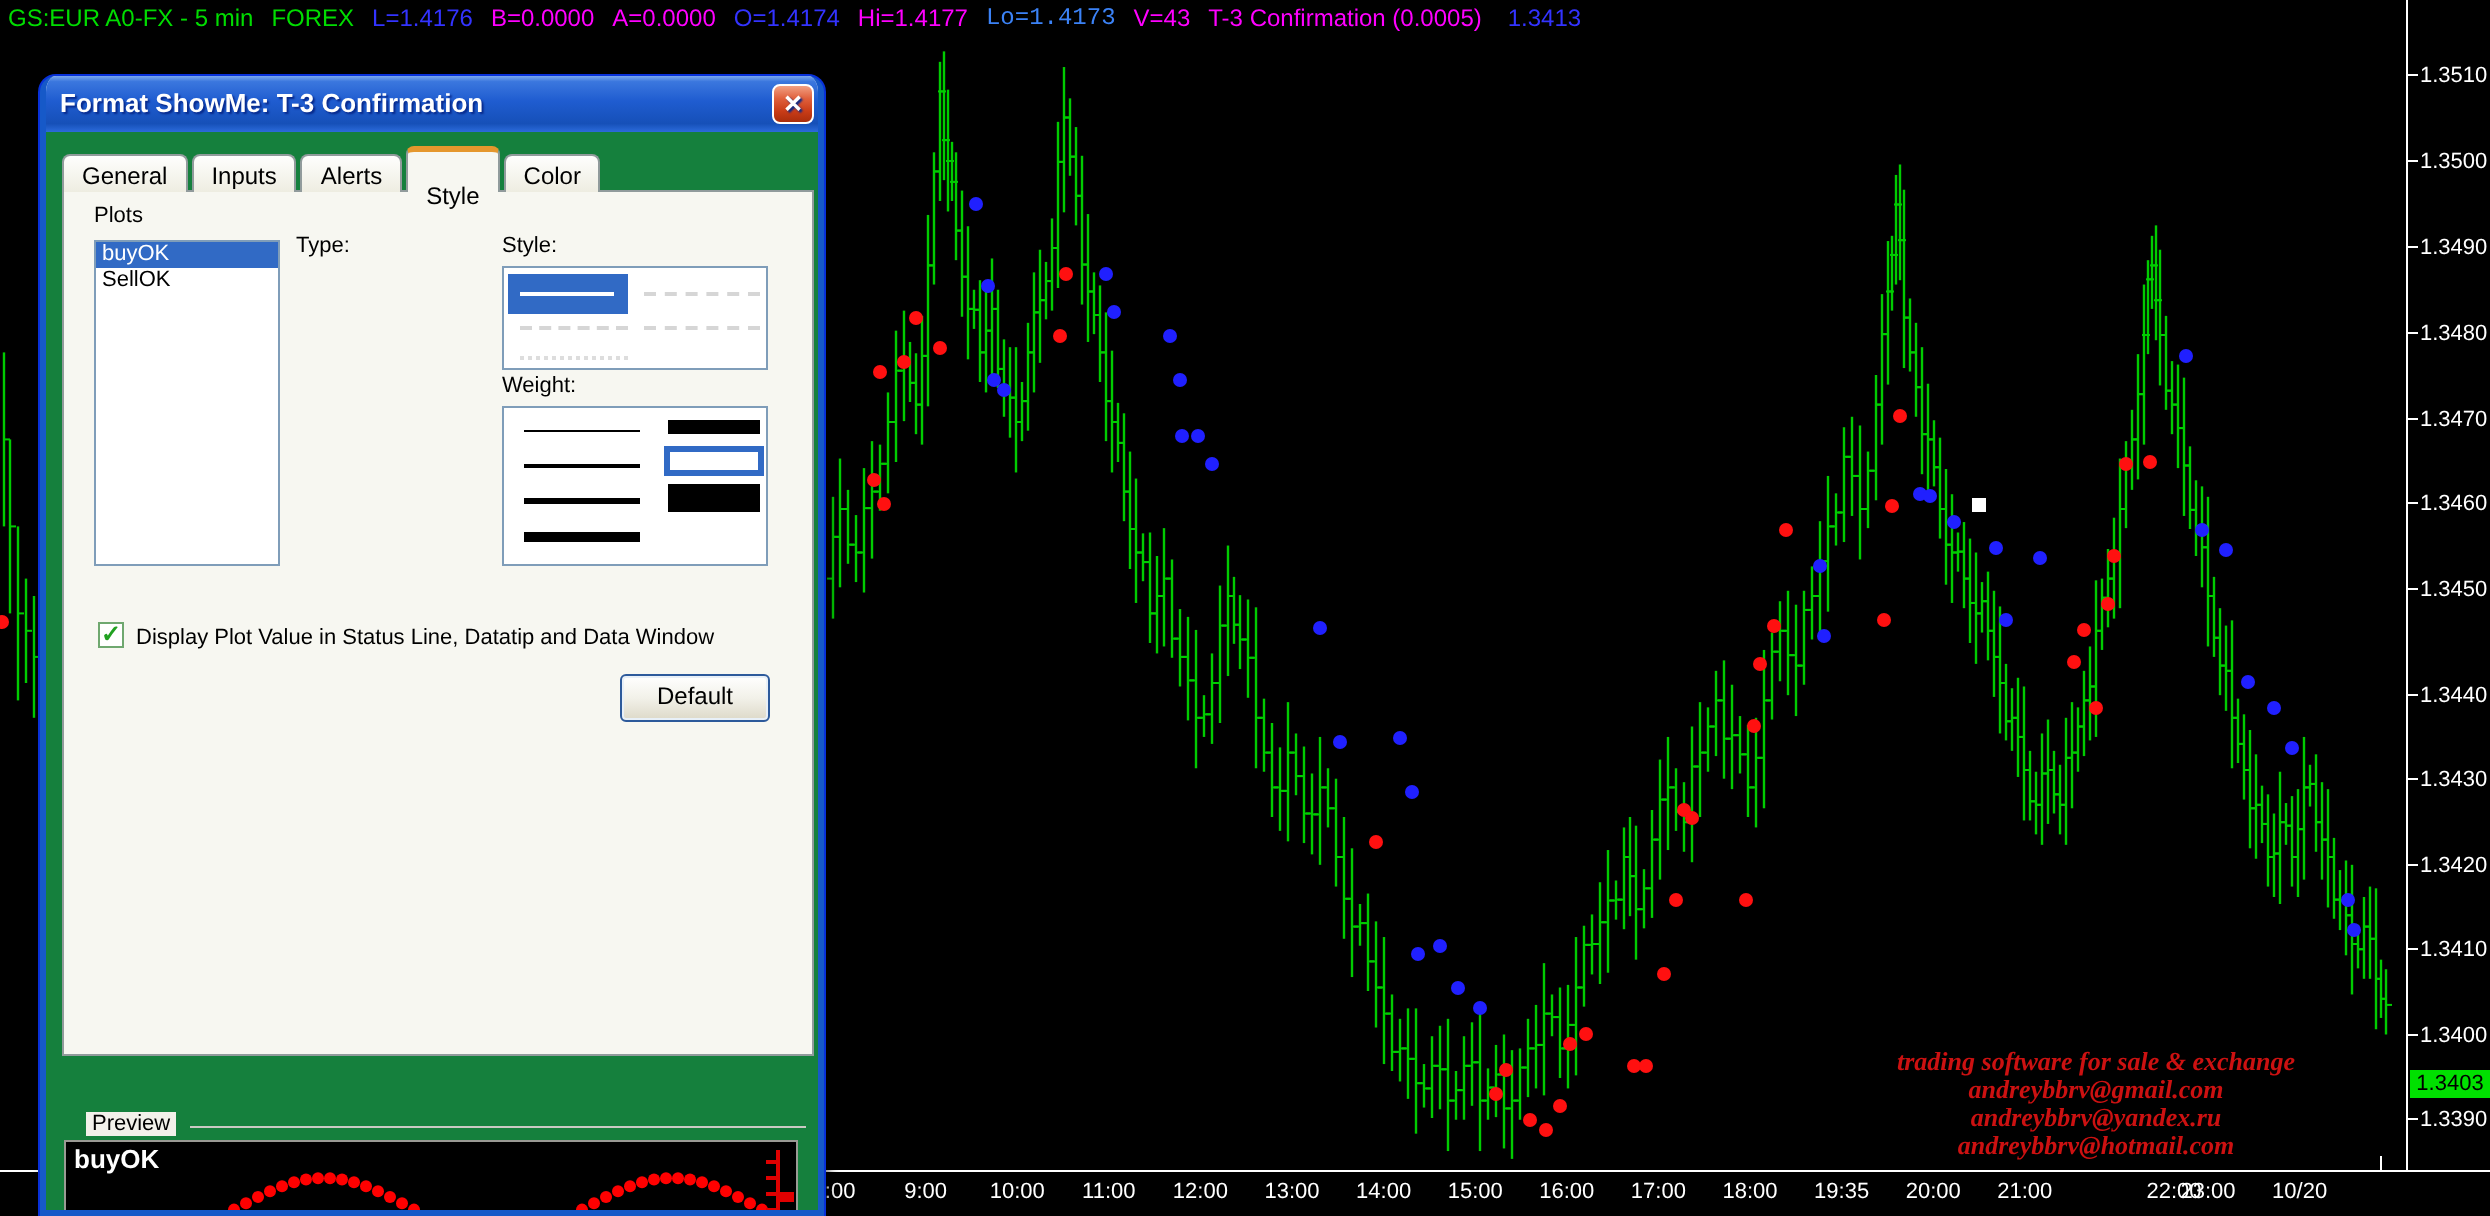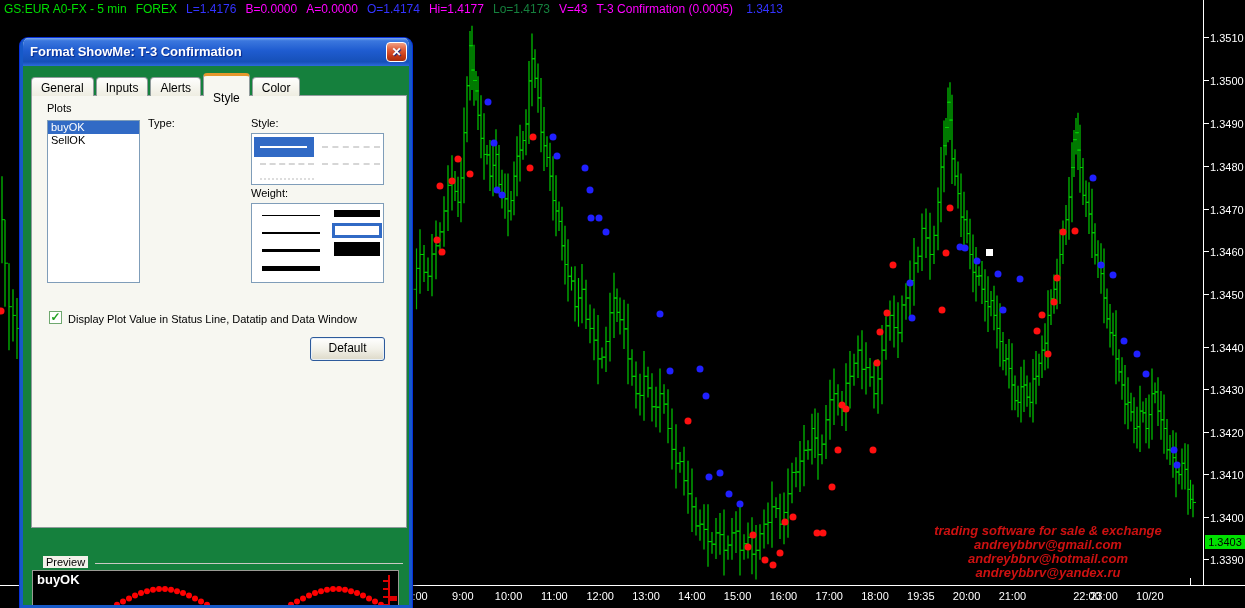--- a/index.html
+++ b/index.html
@@ -17,21 +17,21 @@
   .haxis-line{position:absolute;left:0;top:585px;width:1245px;height:1px;background:#fff;z-index:2;}
   .price-label{position:absolute;left:1210px;color:#fff;font-size:11px;transform:translateY(-50%);z-index:2;}
   .price-tick{position:absolute;left:1203px;width:6px;height:1px;background:#fff;z-index:2;}
   .cur-price{position:absolute;left:1205px;width:40px;height:14px;color:#000;font-size:11px;
              text-align:center;line-height:14px;z-index:3;}
   .time-label{position:absolute;top:590px;color:#fff;font-size:11px;transform:translateX(-50%);z-index:2;}
   .end-tick{position:absolute;left:1190px;top:578px;width:1px;height:7px;background:#fff;z-index:2;}
 
   
   .watermark{position:absolute;left:900px;top:524px;width:296px;text-align:center;z-index:4;
-             font-family:Liberation Sans, sans-serif;font-style:italic;font-weight:bold;
+             font-family:Liberation Serif, serif;font-style:italic;font-weight:bold;
              font-size:13px;line-height:14px;white-space:nowrap;}
 
   
   .dialog{position:absolute;left:20px;top:38px;width:392px;height:570px;z-index:10;
           border-radius:8px 8px 0 0;background:#F2F1EA;overflow:hidden;
           box-shadow:0 0 0 1px #0831D9, 2px 2px 6px rgba(0,0,0,.6);
           border:3px solid #1659C8;border-top:none;box-sizing:border-box;}
   .titlebar{position:relative;height:28px;margin:-0px -3px 0 -3px;
             border-radius:7px 7px 0 0;
             background:linear-gradient(180deg,#79A7EE 0%,#3B77DE 10%,#1F5CD0 45%,#1650B8 85%,#2C6BDB 100%);
@@ -90,21 +90,21 @@
 <div class="root">
 
   <div class="statusbar">
       <span style="color: rgb(0, 221, 0);">GS:EUR A0-FX - 5 min</span>
       <span style="color: rgb(0, 221, 0);">FOREX</span>
       <span style="color: rgb(51, 51, 255);">L=1.4176</span>
       <span style="color: rgb(255, 0, 255);">B=0.0000</span>
       <span style="color: rgb(255, 0, 255);">A=0.0000</span>
       <span style="color: rgb(51, 51, 255);">O=1.4174</span>
       <span style="color: rgb(255, 0, 255);">Hi=1.4177</span>
-      <span style="color: #15803d;">Lo=1.4173</span>
+      <span style="color: #3b82f6; font-family: Liberation Mono, monospace;">Lo=1.4173</span>
       <span style="color: rgb(255, 0, 255);">V=43</span>
       <span style="color: rgb(255, 0, 255);">T-3 Confirmation (0.0005)</span>
       <span style="color: rgb(51, 51, 255); margin-left: 4px;">1.3413</span>
     </div>
 
   <svg class="chart-svg" width="1245" height="608">
       <line x1="416.5" y1="248.4099999999941" x2="416.5" y2="309.30999999999705" stroke="#00CC00" stroke-width="1.2"></line>
       <line x1="413.5" y1="289.3000000000012" x2="416.5" y2="289.3000000000012" stroke="#00CC00" stroke-width="1"></line>
       <line x1="416.5" y1="268.41999999998995" x2="419.5" y2="268.41999999998995" stroke="#00CC00" stroke-width="1"></line>
       <line x1="420" y1="229.26999999999427" x2="420" y2="293.64999999999105" stroke="#00CC00" stroke-width="1.2"></line>
@@ -933,22 +933,22 @@
       <div class="time-label" style="left: 1012.4px;">21:00</div>
       <div class="time-label" style="left: 1087px;">22:00</div>
       <div class="time-label" style="left: 1104px;">23:00</div>
       <div class="time-label" style="left: 1149.8px;">10/20</div>
     </div>
   <div class="cur-price" id="cur-price" style="top: 499px; background: rgb(0, 224, 0); margin-top: 36px;">1.3403</div>
 
   <div class="watermark" id="watermark" style="color: rgb(204, 17, 17);">
       <div>trading software for sale &amp; exchange</div>
       <div>andreybbrv@gmail.com</div>
+      <div>andreybbrv@yandex.ru</div>
       <div>andreybbrv@hotmail.com</div>
-      <div>andreybbrv@yandex.ru</div>
     </div>
 
   <div class="dialog">
     <div class="titlebar">
       <span>Format ShowMe: T-3 Confirmation</span>
       <div class="closebtn">✕</div>
     </div>
     <div class="dlg-body">
       <div class="tabstrip" id="tabstrip">
           <div class="tab">General</div>

